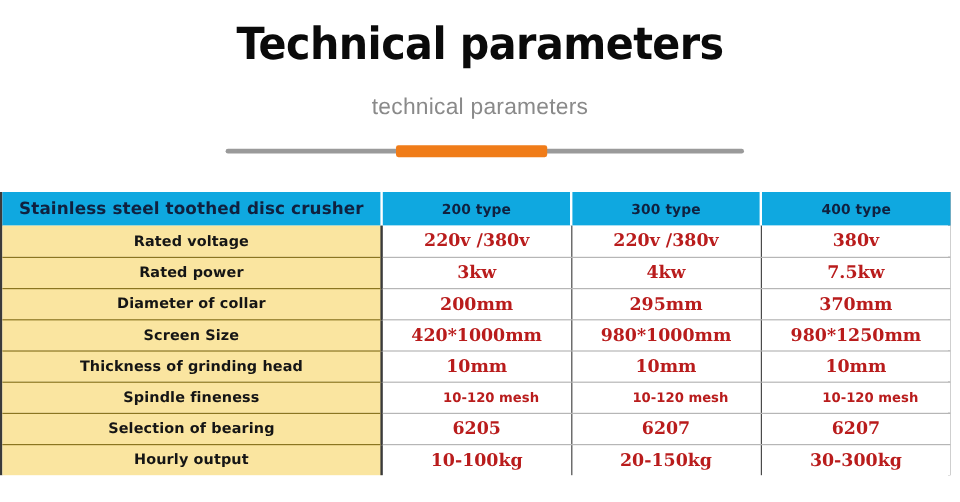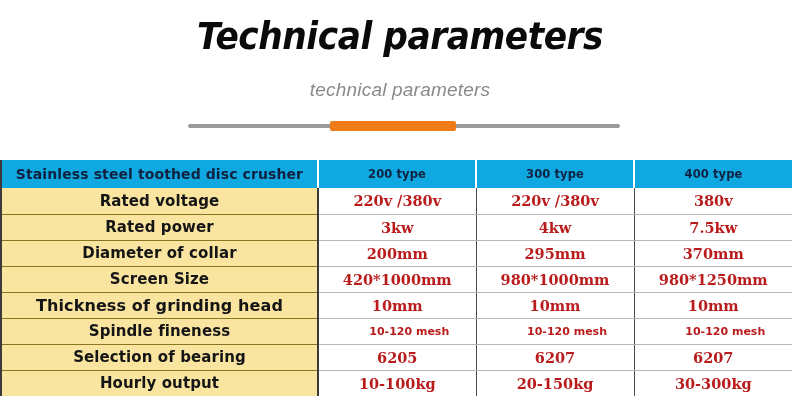--- a/index.html
+++ b/index.html
@@ -14,21 +14,20 @@
     font-family: "Liberation Sans", sans-serif;
     position: relative;
   }
 
   
   .header {
     width: 100%;
     padding-top: 18px;
     box-sizing: border-box;
     text-align: center;
-    font-style: italic;
   }
   .title {
     font-family: "DejaVu Sans", sans-serif;
     font-size: 37px;
     font-weight: 700;
     color: #0a0a0a;
     letter-spacing: -0.5px;
     line-height: 1.05;
     margin: 0;
     transform: scaleX(0.93);
@@ -115,27 +114,27 @@
     border-bottom: 1.5px solid #b6b6b6;
     vertical-align: middle;
   }
   .spec tbody tr:last-child td { border-bottom: none; }
 
   .spec td.label {
     background: #fae5a0;
     color: #151515;
     font-family: "DejaVu Sans", sans-serif;
     font-weight: 700;
-    font-size: 15px;
+    font-size: 12px;
     border-bottom: 1.5px solid #8a7520;
     border-right: 2px solid #3a3a3a;
     letter-spacing: 0.1px;
   }
   .spec tbody tr:last-child td.label { border-bottom: none; }
-  .spec td.label.small { font-size: 16px; }
+  .spec td.label.small { font-size: 12px; }
 
   .spec td.val {
     background: #ffffff;
     color: #b91c1c;
     font-family: "DejaVu Serif", serif;
     font-weight: 700;
     font-size: 14.5px;
     border-right: 1.5px solid #4a4a4a;
   }
   .spec td.val:last-child { border-right: none; }

